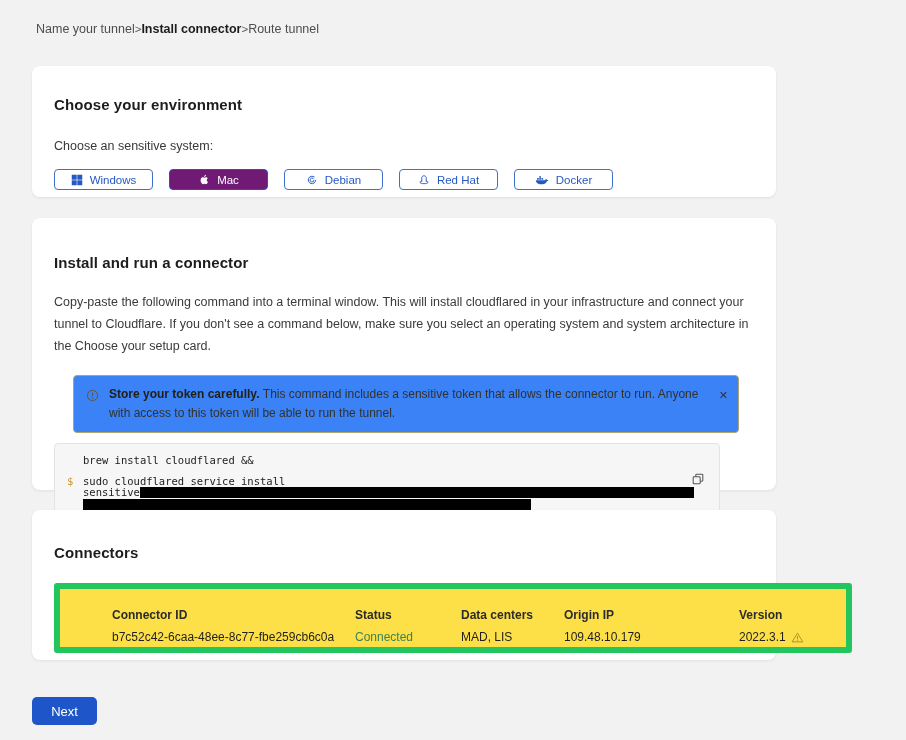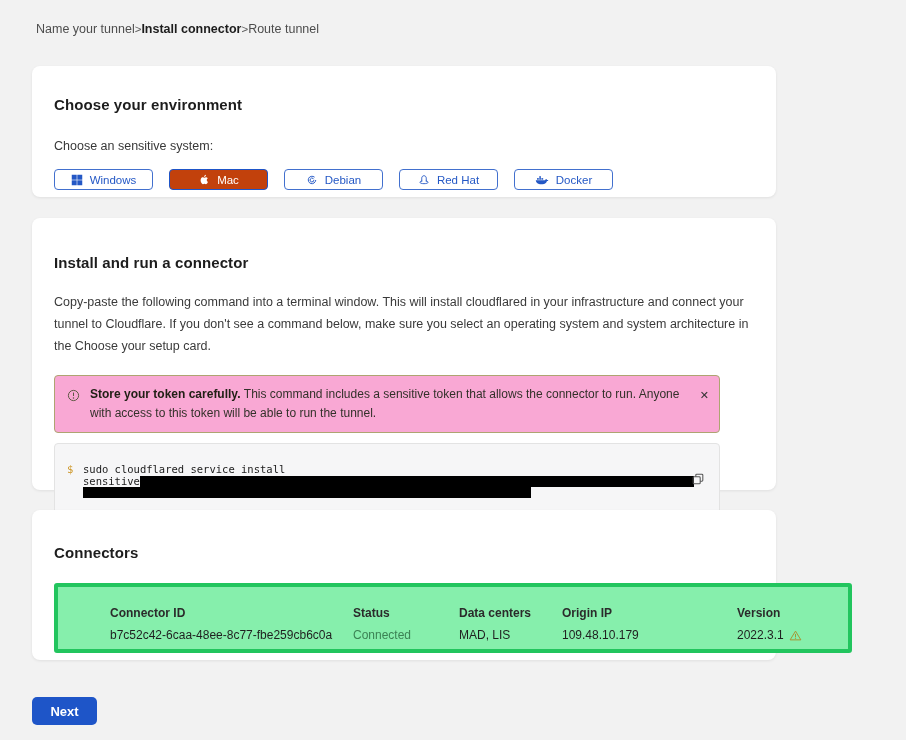--- a/index.html
+++ b/index.html
@@ -34,34 +34,34 @@
   #card-environment h2 { padding-top: 30px; }
   .os-label { margin-top: 26px; font-size: 12.5px; color: #383838; }
   .os-row { margin-top: 16px; display: flex; gap: 16px; }
   .os-btn {
     width: 99px; height: 21px;
     display: flex; align-items: center; justify-content: center; gap: 7px;
     background: #ffffff; border: 1px solid #4270ce; border-radius: 4px;
     color: #2458c5; font-size: 11.5px; font-family: inherit; cursor: pointer;
   }
   .os-btn svg { flex: 0 0 auto; }
-  .os-btn.selected { background: #c2410c; border-color: #1e55c8; color: #ffffff; }
+  .os-btn.selected { background: #701a75; border-color: #1e55c8; color: #ffffff; }
 
   #card-install { top: 218px; height: 272px; }
   #card-install h2 { padding-top: 36px; }
   .install-desc {
     margin-top: 21px; font-size: 12.5px; line-height: 1.75;
     color: #3a3a3a; max-width: 798px;
   }
 
   .alert {
     margin-top: 17px; width: 666px; position: relative;
-    background: #f9a8d4; border: 1px solid #aea471; border-radius: 4px;
+    background: #3b82f6; border: 1px solid #aea471; border-radius: 4px;
     padding: 9px 34px 9px 12px;
-    display: flex; gap: 10px; align-items: flex-start;
+    display: flex; gap: 10px; align-items: flex-start; margin-left: 19px;
   }
   .alert-icon { margin-top: 3px; color: #5a5640; }
   .alert-text { font-size: 12px; line-height: 1.6; color: #33312a; }
   .alert-text b { color: #222016; }
   .alert-close {
     position: absolute; right: 10px; top: 14px;
     background: none; border: none; cursor: pointer;
     font-size: 11px; color: #333; line-height: 1; font-family: inherit;
   }
 
@@ -81,37 +81,37 @@
   .redact-2 { width: 448px; margin-left: 16px; }
   .copy-btn {
     position: absolute; right: 12px; top: 26px;
     background: none; border: none; cursor: pointer; color: #555; padding: 2px;
   }
 
   #card-connectors { top: 510px; height: 150px; }
   #card-connectors h2 { padding-top: 34px; }
   .connectors-table {
     margin-top: 22px; width: 798px; height: 70px;
-    background: #86efac; border: 4px solid #22c55e; border-radius: 3px;
+    background: #fde047; border: 6px solid #22c55e; border-radius: 3px;
     display: grid;
     grid-template-columns: 243px 106px 103px 175px 1fr;
     grid-auto-rows: min-content; row-gap: 8px;
     padding: 19px 0 0 52px;
     font-size: 12px;
   }
   .th { font-weight: 700; color: #2b2b2b; }
   .td { color: #1f1f1f; }
   .td.status { color: #3b8254; }
   .td.version { display: flex; align-items: center; gap: 5px; }
 
   .next-btn {
     position: absolute; left: 32px; top: 697px;
     width: 65px; height: 28px;
     background: #1e55c8; color: #ffffff; border: none; border-radius: 5px;
-    font-size: 13px; font-family: inherit; cursor: pointer; font-weight: bold;
+    font-size: 13px; font-family: inherit; cursor: pointer;
   }
 </style>
 </head>
 <body>
 
 <nav class="breadcrumb">
   <span class="step">Name your tunnel</span>
   <span class="sep">&gt;</span>
   <span class="step active">Install connector</span>
   <span class="sep">&gt;</span>
@@ -177,20 +177,21 @@
         </svg>
     </span>
     <span class="alert-text">
       <b>Store your token carefully. </b>
       <span>This command includes a sensitive token that allows the connector to run. Anyone with access to this token will be able to run the tunnel.</span>
     </span>
     <button class="alert-close">✕</button>
   </div>
 
   <div class="code-block">
+    <div class="code-line-1">brew install cloudflared &amp;&amp;</div>
     <div class="code-line-2">
       <span class="prompt">$</span>
       <span>sudo cloudflared service install</span>
     </div>
     <div class="token-line">
       <span>sensitive</span>
       <span class="redact-bar redact-1"></span>
     </div>
     <div><span class="redact-bar redact-2"></span></div>
     <button class="copy-btn">

